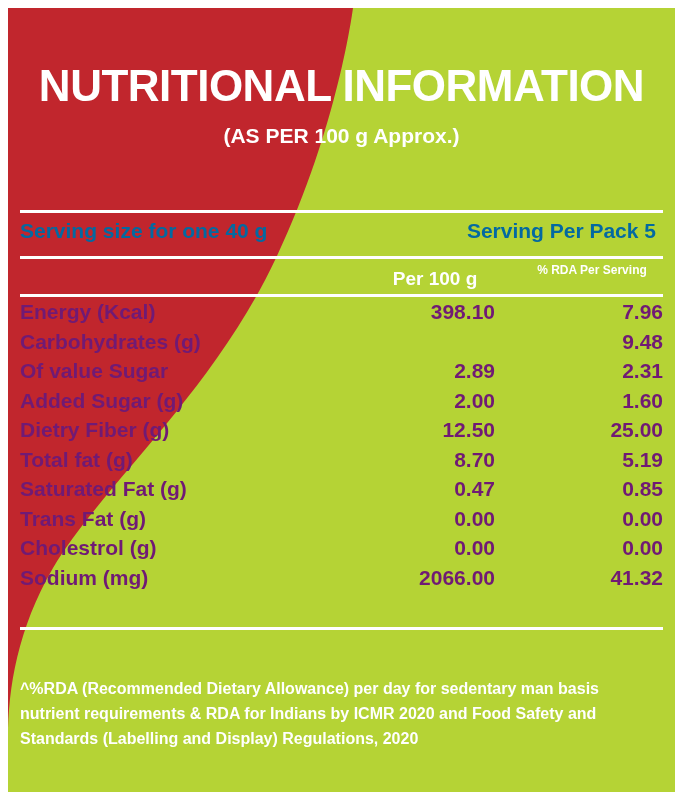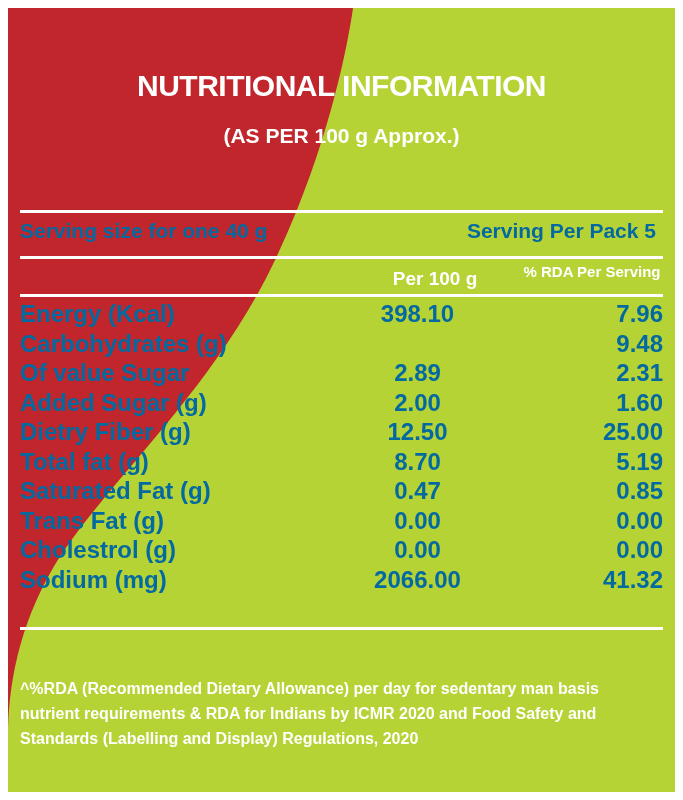--- a/index.html
+++ b/index.html
@@ -46,21 +46,21 @@
   }
   .title-block {
     position: absolute;
     left: 0;
     top: 62px;
     width: 683px;
     text-align: center;
     color: #ffffff;
   }
   .title-main {
-    font-size: 30px;
+    font-size: 44px;
     font-weight: bold;
     letter-spacing: -0.5px;
     line-height: 48px;
     white-space: nowrap;
   }
   .title-sub {
     font-size: 21px;
     font-weight: bold;
     line-height: 40px;
     margin-top: 6px;
@@ -116,49 +116,49 @@
     left: 340px;
     width: 150px;
     text-align: center;
     margin-top: 8px;
   }
   .col-rda {
     position: absolute;
     left: 488px;
     width: 168px;
     text-align: center;
-    font-size: 15px;
+    font-size: 12px;
     top: 3px;
   }
 
   
   .table {
     position: absolute;
     left: 20px;
     top: 300px;
     width: 643px;
   }
   .row {
     position: relative;
     height: 29.5px;
-    color: #0369a1;
-    font-size: 24px;
+    color: #701a75;
+    font-size: 21px;
     font-weight: bold;
   }
   .cell-name {
     position: absolute;
     left: 0;
     top: 0;
     white-space: nowrap;
   }
   .cell-v1 {
     position: absolute;
     left: 320px;
     width: 155px;
-    text-align: center;
+    text-align: right;
     white-space: nowrap;
   }
   .cell-v2 {
     position: absolute;
     left: 480px;
     width: 163px;
     text-align: right;
     white-space: nowrap;
   }
 

